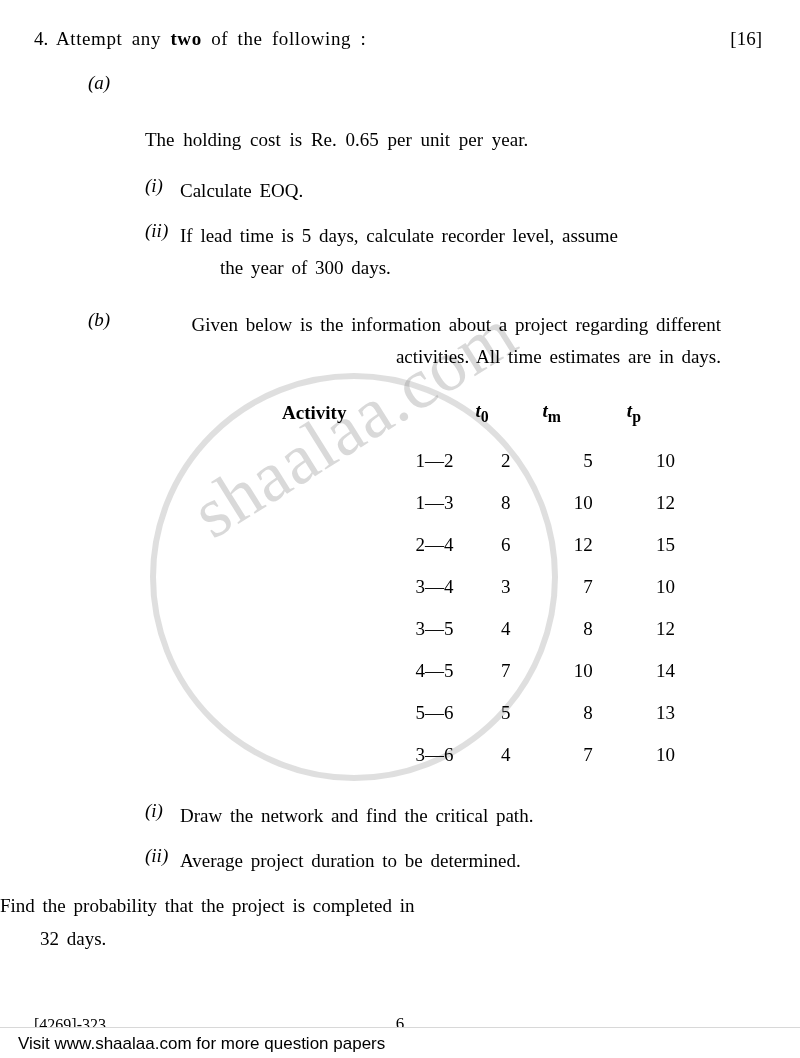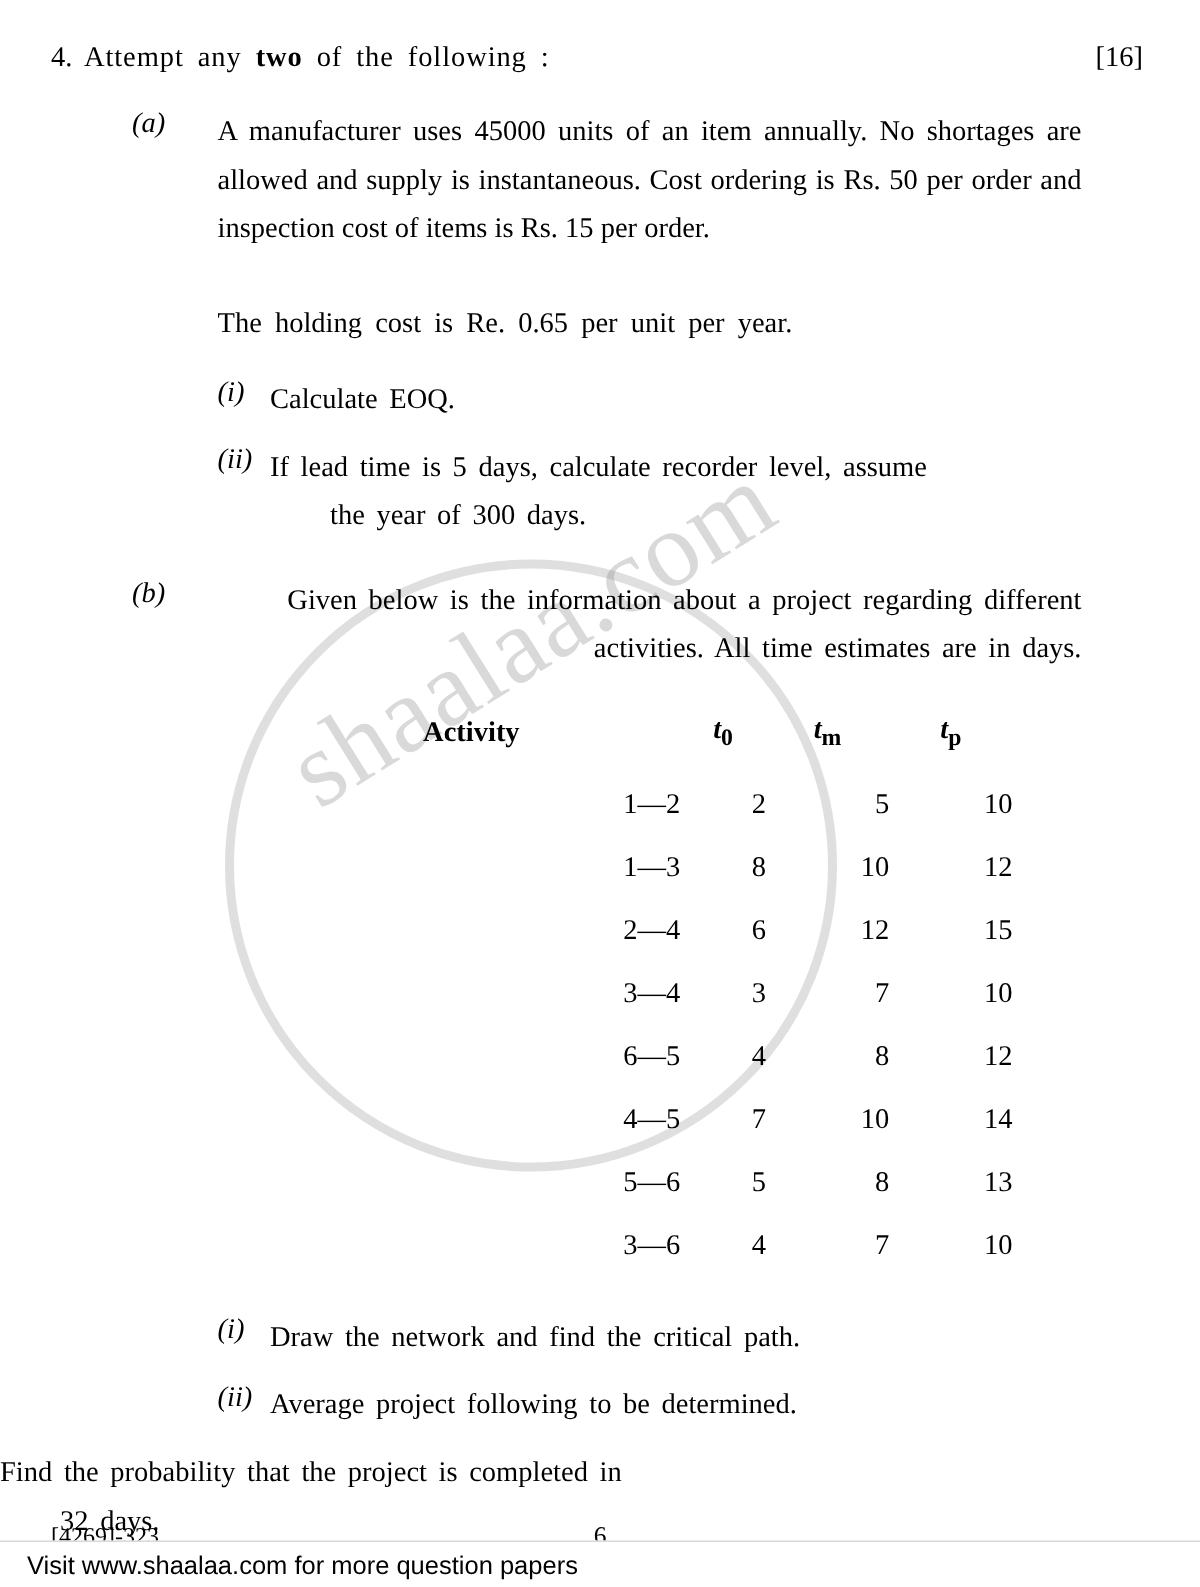--- a/index.html
+++ b/index.html
@@ -228,21 +228,20 @@
       <div class="q-head-text">
         <span>Attempt any</span>
         <span class="ital">two</span>
         <span>of the following :</span>
       </div>
       <div class="q-marks">[16]</div>
     </div>
 
     <div class="sub-row" style="margin-top:22px;">
       <div class="sub-label">(a)</div>
-      <div class="sub-body just-last-left">A manufacturer uses 45000 units of an item annually. No shortages are allowed and supply is instantaneous. Cost ordering is Rs. 50 per order and inspection cost of items is Rs. 15 per order.</div>
     </div>
 
     <div class="sub-row">
       <div class="sub-label"></div>
       <div class="sub-body para-spaced">The holding cost is Re. 0.65 per unit per year.</div>
     </div>
 
     <div class="roman-row" style="margin-top:18px;">
       <div class="roman-label">(i)</div>
       <div class="roman-body">Calculate EOQ.</div>
@@ -289,21 +288,21 @@
           <td>12</td>
           <td>15</td>
         </tr>
         <tr>
           <td>3—4</td>
           <td>3</td>
           <td>7</td>
           <td>10</td>
         </tr>
         <tr>
-          <td>6—5</td>
+          <td>3—5</td>
           <td>4</td>
           <td>8</td>
           <td>12</td>
         </tr>
         <tr>
           <td>4—5</td>
           <td>7</td>
           <td>10</td>
           <td>14</td>
         </tr>
@@ -322,21 +321,21 @@
       </tbody>
     </table>
 
     <div class="roman-row" style="margin-top:24px;">
       <div class="roman-label">(i)</div>
       <div class="roman-body">Draw the network and find the critical path.</div>
     </div>
 
     <div class="roman-row">
       <div class="roman-label">(ii)</div>
-      <div class="roman-body">Average project following to be determined.</div>
+      <div class="roman-body">Average project duration to be determined.</div>
     </div>
 
     <div class="roman-row">
       <div class="roman-body">
         <span>Find the probability that the project is completed in</span>
         <span class="indent-next">32 days.</span>
       </div>
     </div>
 
   </div>

